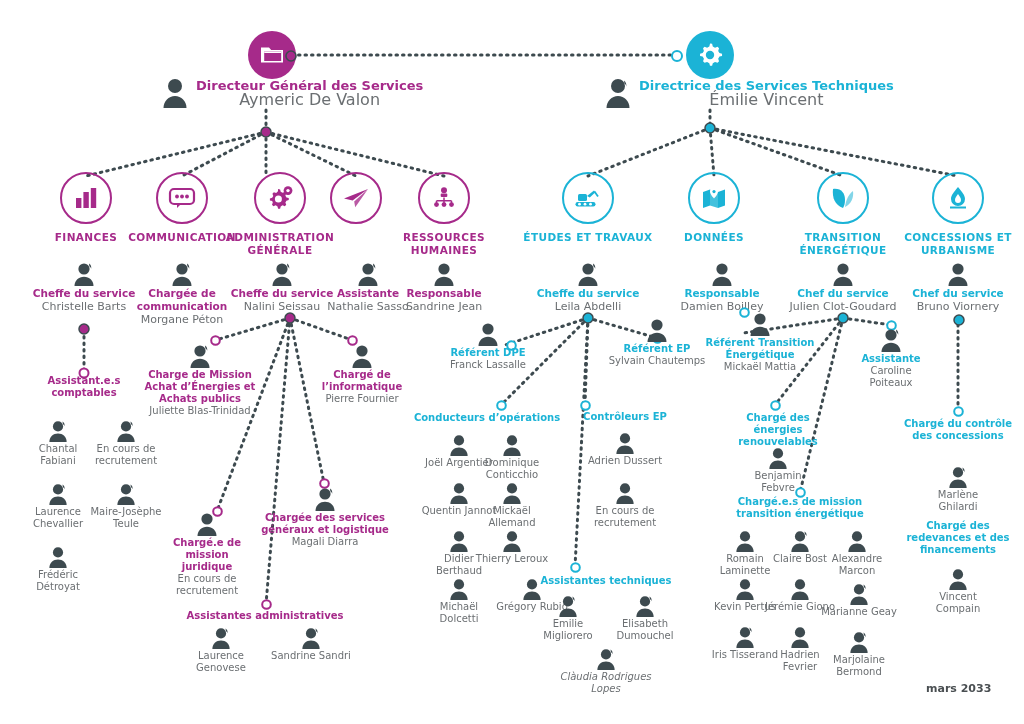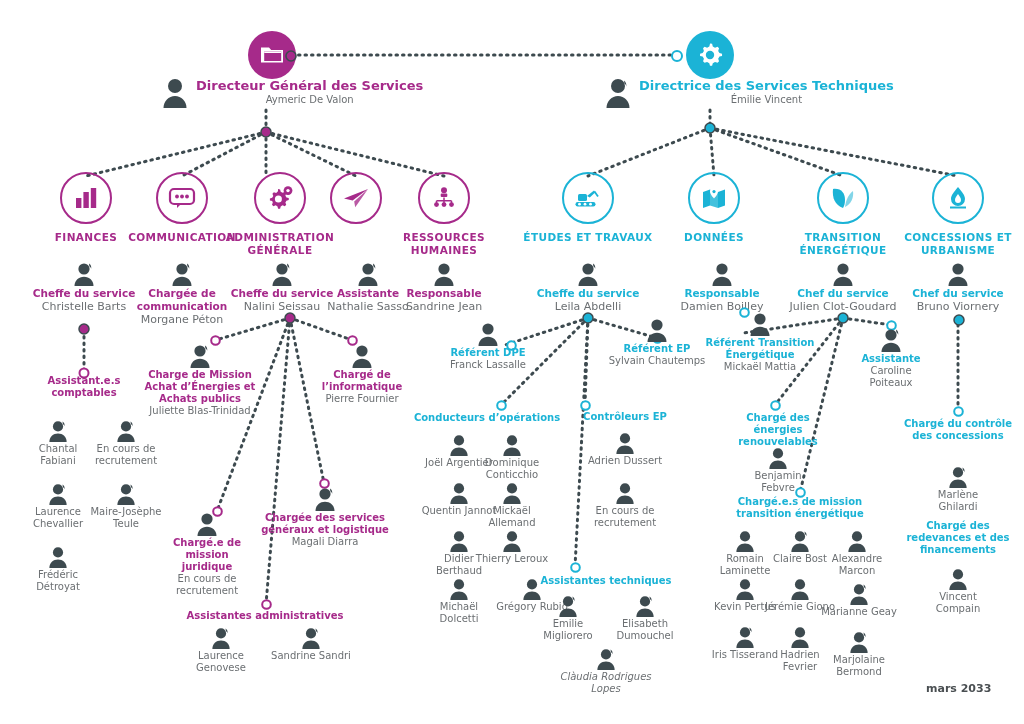--- a/index.html
+++ b/index.html
@@ -105,21 +105,21 @@
 
   
   .titlerow {
     position: absolute;
     display: flex;
     align-items: center;
     gap: 8px;
   }
   .titlerow .txt { text-align: left; }
   .titlerow .role { font-weight: bold; font-size: 13px; line-height: 14px; }
-  .titlerow .nm { color: #6b6f72; font-size: 10px; line-height: 14px; text-align: center; }
+  .titlerow .nm { color: #6b6f72; font-size: 16px; line-height: 14px; text-align: center; }
 
   
   .magenta { color: #A62A8A; }
   .cyan    { color: #1BB3D6; }
 
   .footer-date {
     position: absolute;
     font-weight: bold;
     font-size: 11px;
     color: #4a4f52;

